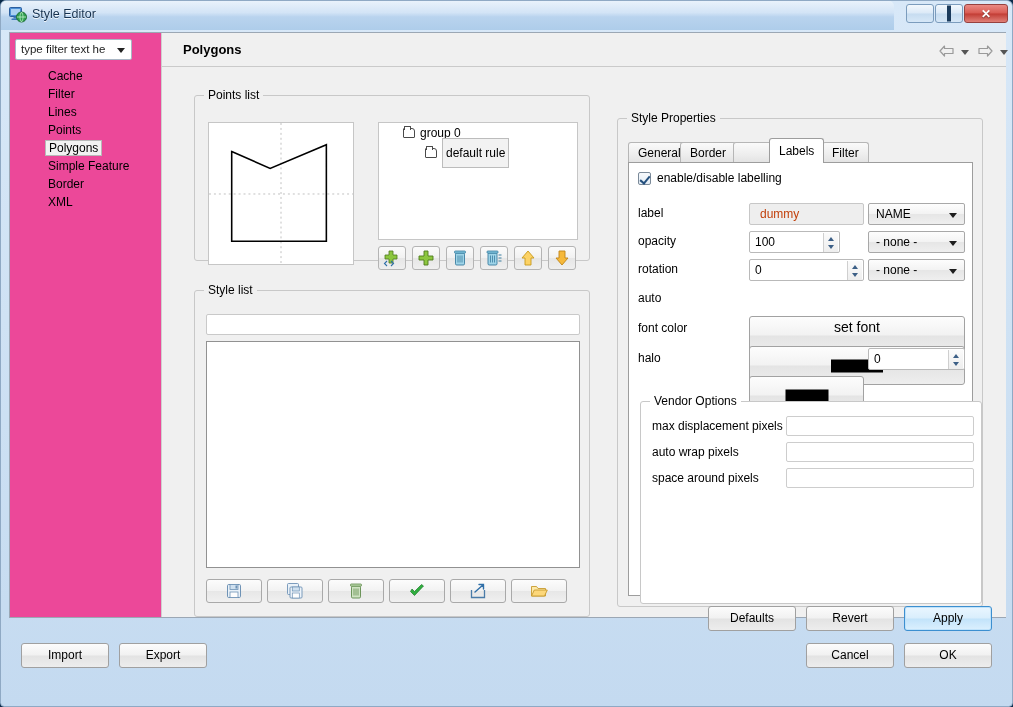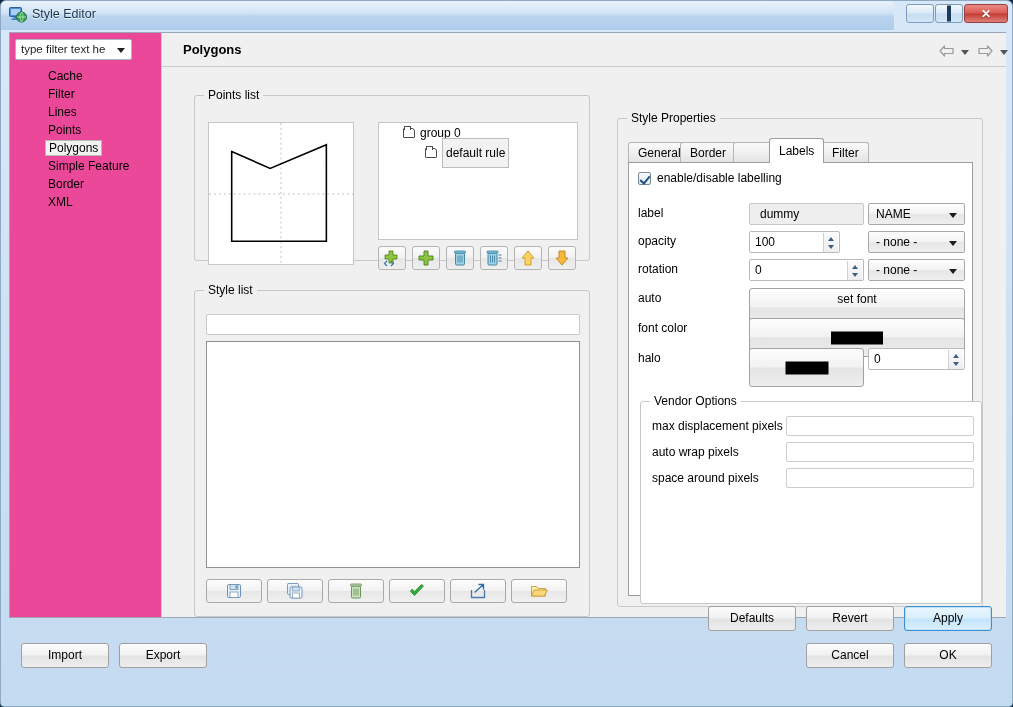--- a/index.html
+++ b/index.html
@@ -320,21 +320,21 @@
     font-size: 12px;
     line-height: 20px;
     padding-left: 5px;
     color: #000;
     cursor: text;
     overflow: hidden;
     white-space: nowrap;
   }
   .textfield.disabled {
     background: #eeeeee;
-    color: #000000;
+    color: #c2410c;
     border-color: #c7c7c7;
     padding-left: 10px;
   }
 
   .spinner-btns {
     position: absolute; right: 1px; top: 1px;
     width: 15px; height: 20px;
     border-left: 1px solid #cfcfcf;
     background: linear-gradient(to bottom,#fbfbfb,#ededed);
     cursor: pointer;
@@ -368,24 +368,25 @@
     border-right: 4.5px solid transparent;
     border-top: 5px solid #1d1d1d;
   }
 
   .pushbtn {
     position: absolute;
     height: 39px;
     border: 1px solid #a2a2a2;
     border-radius: 3px;
     background: linear-gradient(to bottom, #fdfdfd 0%, #f2f2f2 48%, #e4e4e4 52%, #eeeeee 100%);
-    font-size: 12px;
+    font-size: 14px;
     line-height: 20px;
     text-align: center;
     cursor: pointer;
+    margin-top: 28px;
   }
   .swatch {
     position: absolute; left: 50%; top: 50%;
     transform: translate(-50%,-50%);
     width: 52px; height: 13px;
     background: #000000;
   }
 
   .vinput {
     position: absolute;

